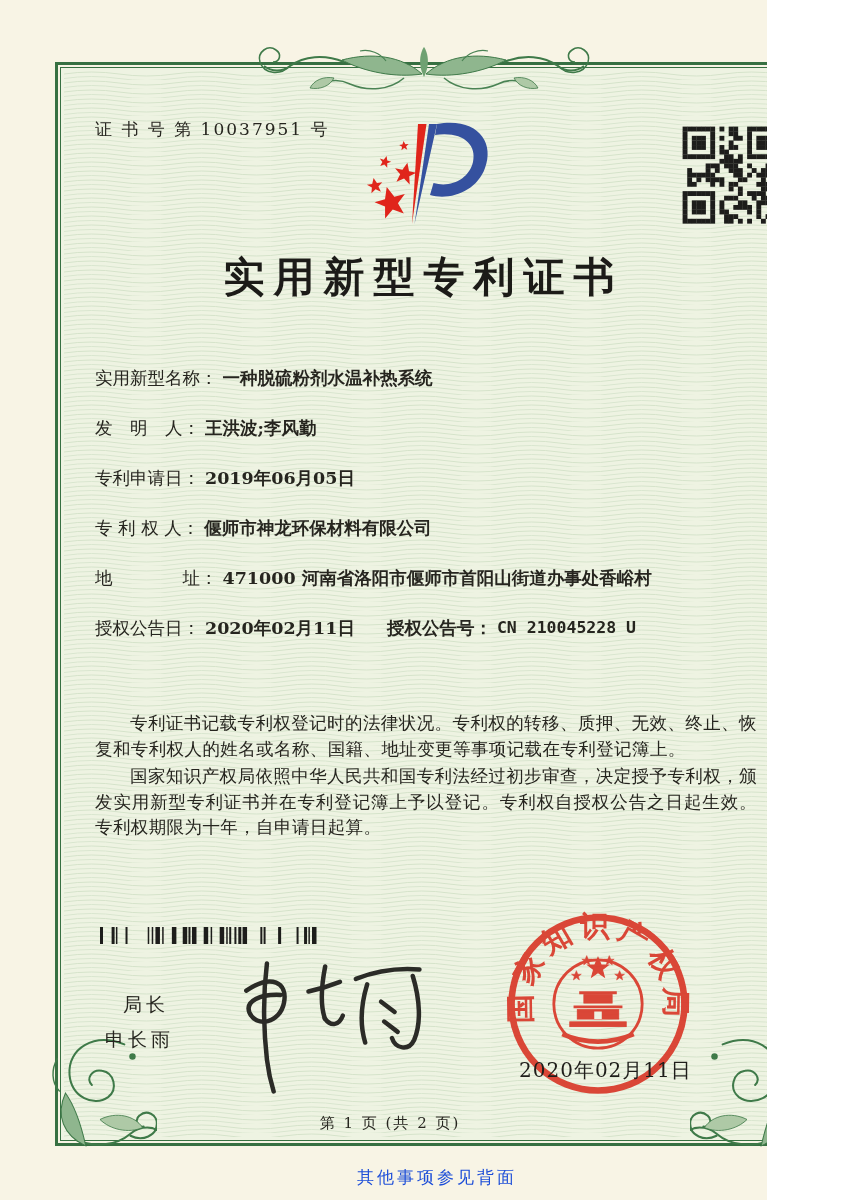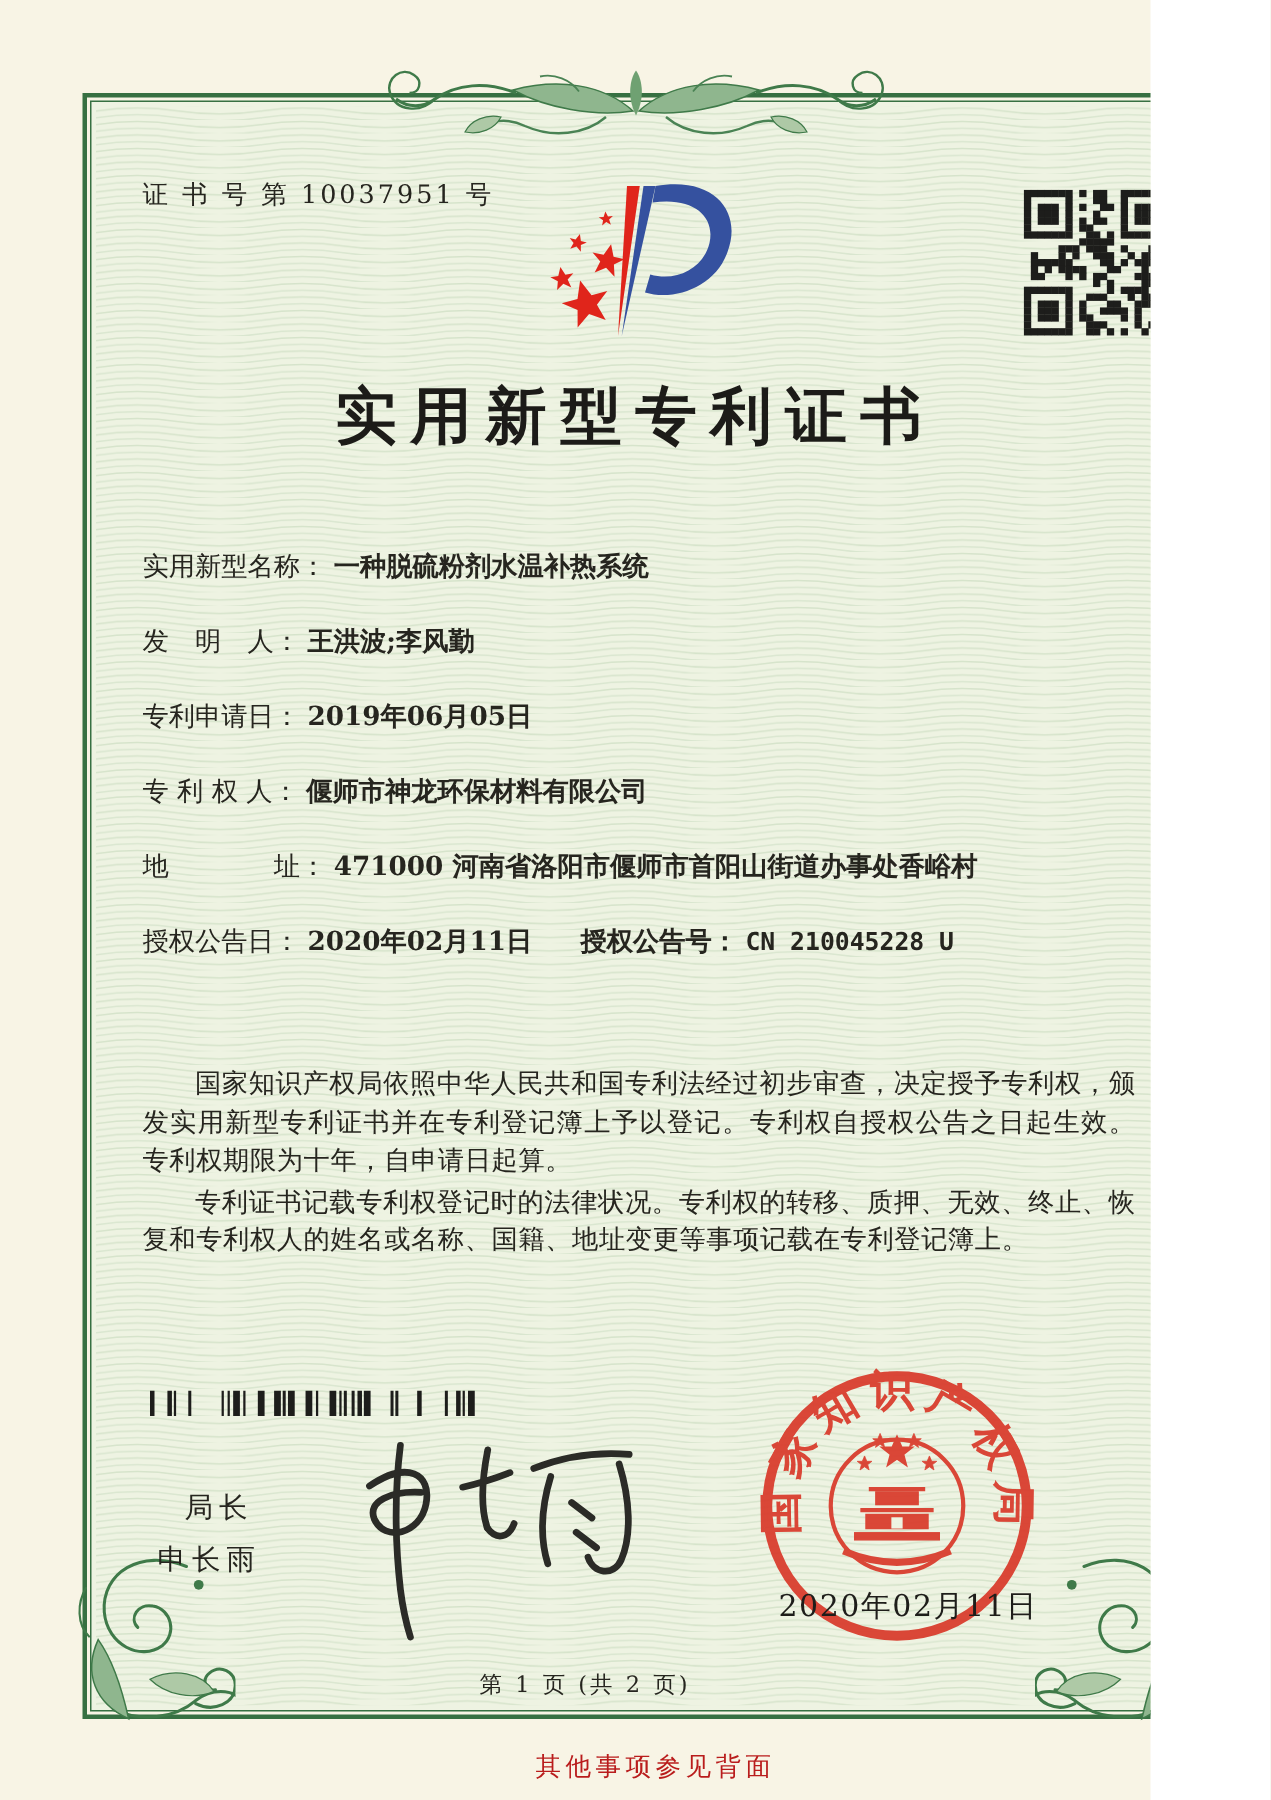--- a/index.html
+++ b/index.html
@@ -31,21 +31,21 @@
   .paras{left:95px;top:711px;width:662px;font-size:17.5px;line-height:25.6px;
          text-align:justify;letter-spacing:0.4px;}
   .paras p{margin:0 0 2px 0;text-indent:2em;}
   .barcode{left:100px;top:927px;width:218px;height:17px;fill:#1d1d1b;}
   .issuer-post{left:95px;top:992px;font-size:19px;letter-spacing:4px;margin-left:28px;}
   .issuer-name{left:105px;top:1027px;font-size:19px;letter-spacing:4px;}
   .signature{left:232px;top:948px;width:210px;height:145px;transform:rotate(-3deg);}
   .seal{left:504px;top:910px;width:188px;height:188px;opacity:0.93;}
   .seal-date{left:519px;top:1057px;font-size:20px;letter-spacing:1px;color:#1e1d1a;}
   .page-num{left:0;top:1114px;width:780px;text-align:center;font-size:15px;letter-spacing:2px;}
-  .back-note{left:57px;top:1166px;width:760px;text-align:center;font-size:17px;letter-spacing:3px;color:#b91c1c;}
+  .back-note{left:57px;top:1166px;width:760px;text-align:center;font-size:17px;letter-spacing:3px;color:#1d4ed8;}
 </style>
 </head>
 <body>
 
 <div class="page">
 
   <div class="frame">
     <div class="frame-inner">
       <svg class="guilloche" xmlns="http://www.w3.org/2000/svg" preserveAspectRatio="none">
         <defs>
@@ -364,22 +364,22 @@
     </div>
     <div class="frow">
       <span class="flabel">授权公告日：</span>
       <span class="fval">2020年02月11日</span>
       <span class="flabel flabel2">授权公告号：</span>
       <span class="fval mono">CN 210045228 U</span>
     </div>
   </div>
 
   <div class="abs paras">
+    <p>专利证书记载专利权登记时的法律状况。专利权的转移、质押、无效、终止、恢复和专利权人的姓名或名称、国籍、地址变更等事项记载在专利登记簿上。</p>
     <p>国家知识产权局依照中华人民共和国专利法经过初步审查，决定授予专利权，颁发实用新型专利证书并在专利登记簿上予以登记。专利权自授权公告之日起生效。专利权期限为十年，自申请日起算。</p>
-    <p>专利证书记载专利权登记时的法律状况。专利权的转移、质押、无效、终止、恢复和专利权人的姓名或名称、国籍、地址变更等事项记载在专利登记簿上。</p>
   </div>
 
   <svg class="abs barcode" id="bc" viewBox="0 0 218 17" preserveAspectRatio="none">
       <rect x="0" y="0" width="3" height="17"></rect>
       <rect x="11.608746433258057" y="0" width="3" height="17"></rect>
       <rect x="15.906869804859163" y="0" width="1.5" height="17"></rect>
       <rect x="25.524709045886993" y="0" width="2" height="17"></rect>
       <rect x="47.72705380916596" y="0" width="1.5" height="17"></rect>
       <rect x="51.72616875171662" y="0" width="1.5" height="17"></rect>
       <rect x="55.436085534095774" y="0" width="4.5" height="17"></rect>

